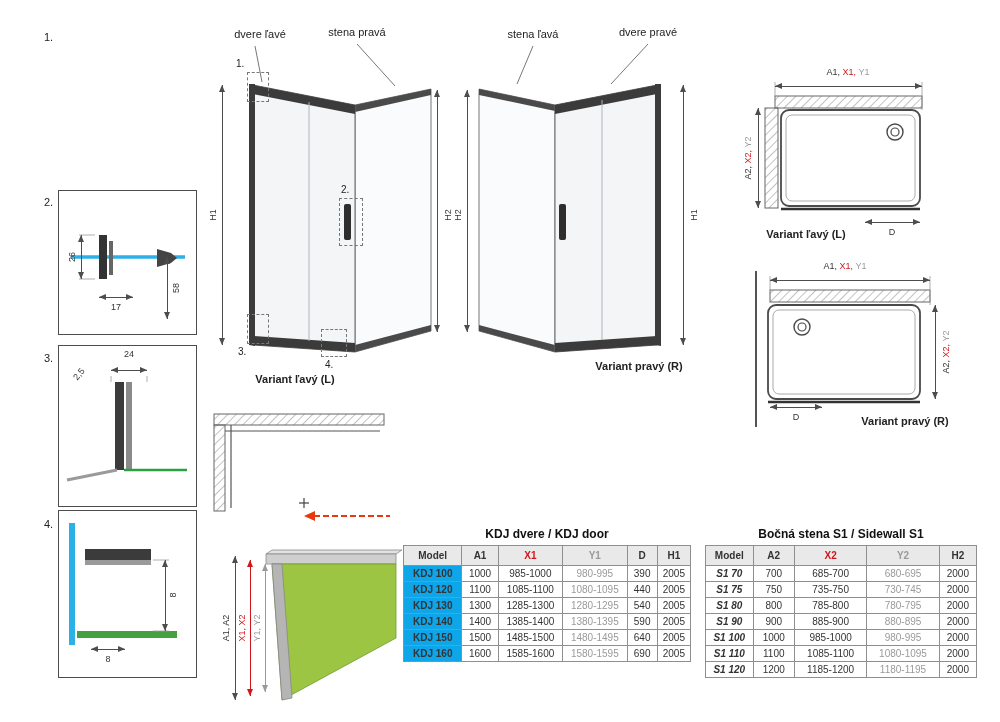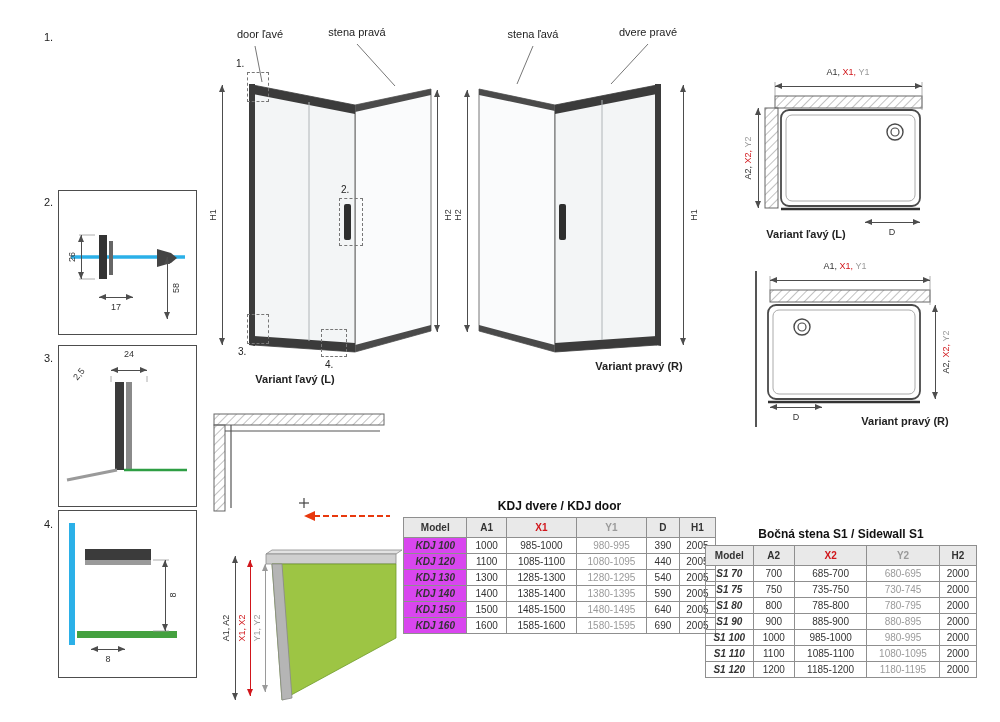--- a/index.html
+++ b/index.html
@@ -24,21 +24,21 @@
   .vdim::after{content:"";position:absolute;bottom:0;left:-3px;border-left:3px solid transparent;border-right:3px solid transparent;border-top:7px solid #4d4d4d}
   .vdim.redc{background:#d1161b}.vdim.redc::before{border-bottom-color:#d1161b}.vdim.redc::after{border-top-color:#d1161b}
   .vdim.grayc{background:#9a9a9a}.vdim.grayc::before{border-bottom-color:#9a9a9a}.vdim.grayc::after{border-top-color:#9a9a9a}
   .red{color:#d1161b}
   .gray{color:#9a9a9a}
   .table-block{position:absolute}
   .tbl-title{font-size:12px;font-weight:bold;text-align:center;margin-bottom:4px;color:#111}
   table{border-collapse:collapse;table-layout:fixed;width:100%;font-size:10px;color:#333}
   th,td{border:1px solid #8f8f8f;text-align:center;padding:2px 1px;overflow:hidden;white-space:nowrap}
   th{background:#e9e9e9;font-weight:bold;height:15px}
-  td.model{font-weight:bold;font-style:italic;background:#d946ef}
+  td.model{font-weight:bold;background:#0ea5e9}
   td.model2{font-weight:bold;font-style:italic}
   th.red{color:#d1161b}th.gray{color:#9a9a9a}td.gray{color:#9a9a9a}
 </style>
 </head>
 <body>
 
 <div id="page">
 
   <div class="detail-label" style="left:44px;top:31px">1.</div>
 
@@ -98,21 +98,21 @@
       <polygon points="150,77 226,61 226,303 150,324" fill="#fafbfc" stroke="#777" stroke-width="1"></polygon>
       <polygon points="150,77 226,61 226,67 150,84" fill="#4a4a4a"></polygon>
       <polygon points="150,317 226,297 226,303 150,324" fill="#4a4a4a"></polygon>
       <polygon points="48,57 150,77 150,324 48,317" fill="#f3f5f6" stroke="#666" stroke-width="1"></polygon>
       <polygon points="48,57 150,77 150,86 48,66" fill="#3b3b3b"></polygon>
       <polygon points="48,308 150,315 150,324 48,317" fill="#3b3b3b"></polygon>
       <polygon points="44,56 50,56 50,318 44,317" fill="#3b3b3b"></polygon>
       <line x1="104" y1="74" x2="104" y2="313" stroke="#b0b5b8" stroke-width="1"></line>
       <rect x="139" y="176" width="7" height="36" rx="2" fill="#2e2e2e"></rect>
     </svg>
-    <div class="lbl" style="left:55px;top:0px">door ľavé</div>
+    <div class="lbl" style="left:55px;top:0px">dvere ľavé</div>
     <div class="lbl" style="left:152px;top:-2px">stena pravá</div>
     <div class="vdim" style="left:17px;top:57px;height:260px"></div>
     <div class="dimt rot" style="left:8px;top:187px">H1</div>
     <div class="vdim" style="left:232px;top:62px;height:242px"></div>
     <div class="dimt rot" style="left:243px;top:187px">H2</div>
     <div class="dashbox" style="left:42px;top:44px;width:20px;height:28px"></div>
     <div class="callout" style="left:31px;top:30px">1.</div>
     <div class="dashbox" style="left:134px;top:170px;width:22px;height:46px"></div>
     <div class="callout" style="left:136px;top:156px">2.</div>
     <div class="dashbox" style="left:42px;top:286px;width:20px;height:28px"></div>
@@ -223,21 +223,21 @@
       <polygon points="62,16 72,16 82,150 72,152" fill="#b5b5b5" stroke="#888" stroke-width="0.8"></polygon>
     </svg>
     <div class="vdim" style="left:25px;top:8px;height:144px"></div>
     <div class="dimt rot" style="left:16px;top:80px">A1, A2</div>
     <div class="vdim redc" style="left:40px;top:12px;height:136px"></div>
     <div class="dimt rot red" style="left:32px;top:80px">X1, X2</div>
     <div class="vdim grayc" style="left:55px;top:16px;height:128px"></div>
     <div class="dimt rot gray" style="left:47px;top:80px">Y1, Y2</div>
   </div>
 
-  <div class="table-block" style="left:403px;top:499px;width:313px">
+  <div class="table-block" style="left:403px;top:527px;width:288px">
     <div class="tbl-title">KDJ dvere / KDJ door</div>
     <table>
         <colgroup>
           <col style="width: 58px;">
           <col style="width: 36px;">
           <col style="width: 64px;">
           <col style="width: 64px;">
           <col style="width: 30px;">
           <col style="width: 33px;">
         </colgroup>

